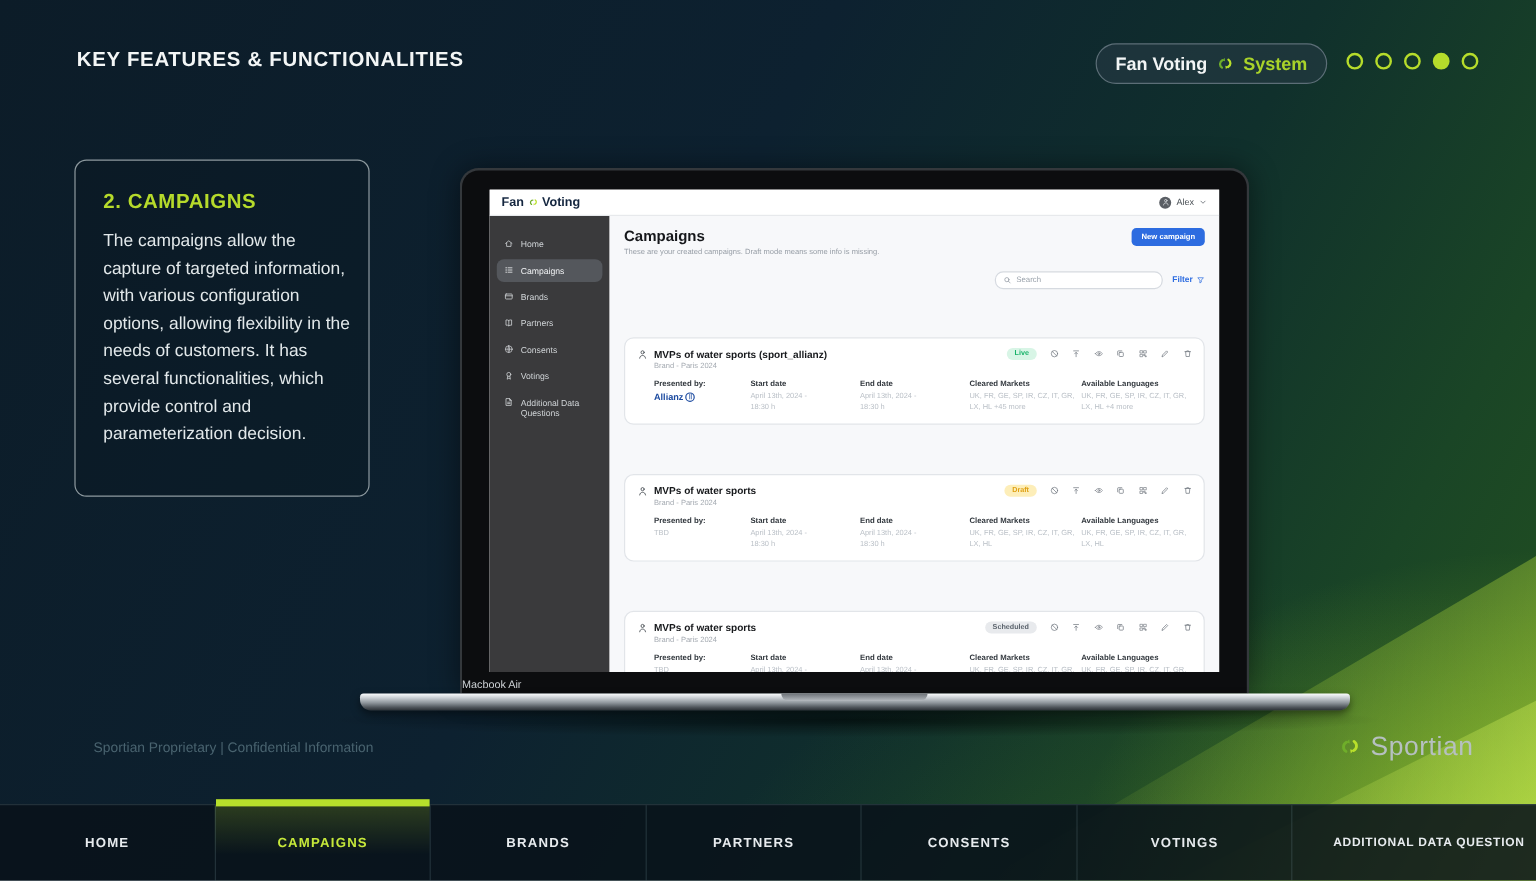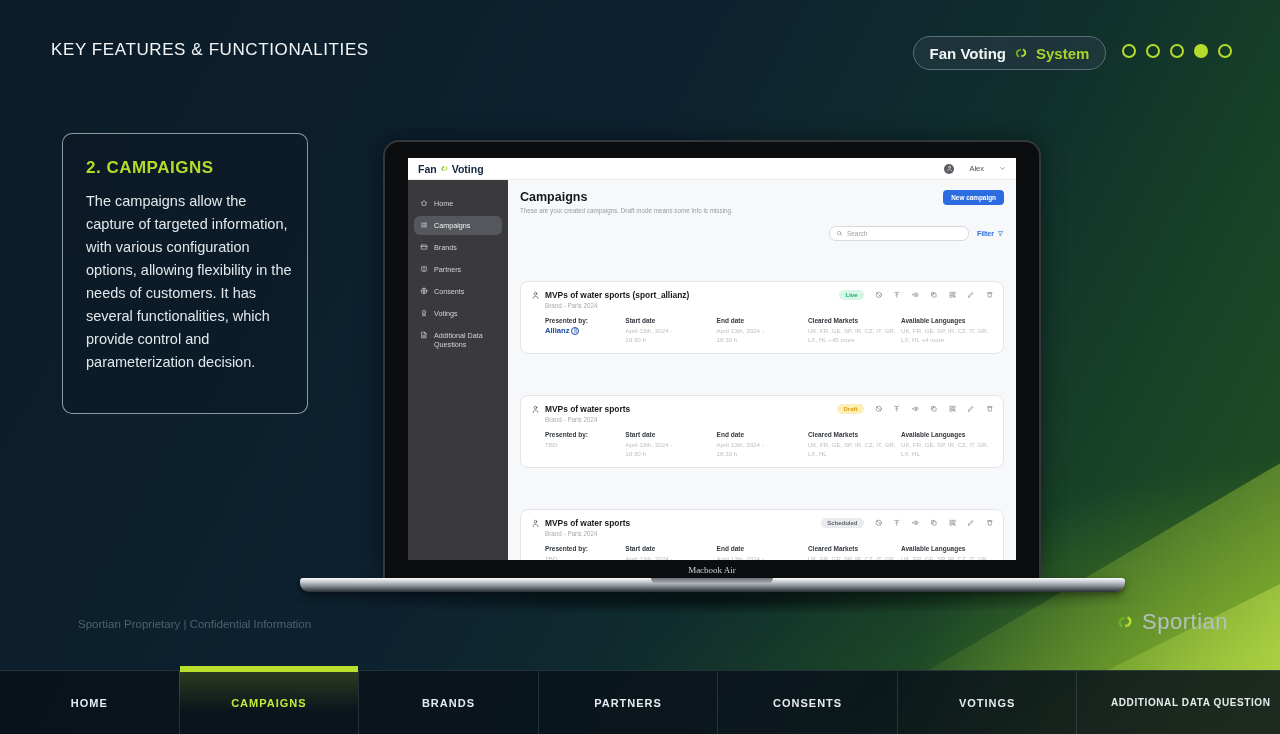--- a/index.html
+++ b/index.html
@@ -14,21 +14,21 @@
   }
   .beam { position:absolute; pointer-events:none; }
   .beam1 { right:0; bottom:0; width:460px; height:330px;
     background:linear-gradient(300deg, rgba(190,230,60,.55), rgba(190,230,60,0) 70%);
     clip-path:polygon(100% 18%, 0% 100%, 100% 100%); }
   .beam2 { right:0; bottom:0; width:300px; height:150px;
     background:linear-gradient(300deg, rgba(215,245,90,.5), rgba(215,245,90,0) 80%);
     clip-path:polygon(100% 0%, 0% 100%, 100% 100%); }
 
   
-  .slide-title { position:absolute; left:51px; top:40px; font-size:17px; font-weight:400;
+  .slide-title { position:absolute; left:64px; top:40px; font-size:17px; font-weight:700;
     letter-spacing:.6px; color:#f3f6f6; }
   .pill { position:absolute; left:913px; top:36px; width:193px; height:34px; border-radius:17px;
     background:rgba(38,58,68,.6); border:1px solid #5c6e77; display:flex; align-items:center;
     justify-content:center; gap:7px; }
   .pill .w1 { color:#f2f5f5; font-weight:700; font-size:15px; }
   .pill .w2 { color:#a9d32a; font-weight:700; font-size:15px; }
   .dots { position:absolute; left:1122px; top:44px; display:flex; gap:10px; }
   .dot { width:14px; height:14px; border-radius:50%; border:2px solid #b6dc2b; }
   .dot.filled { background:#b6dc2b; }
 
@@ -43,34 +43,34 @@
   .brand .brand-text { font-size:22px; color:#b6c0c0; letter-spacing:.5px; font-weight:500; }
 
   
   .laptop-shadow { position:absolute; left:255px; top:585px; width:915px; height:30px;
     background:radial-gradient(ellipse at center, rgba(0,0,0,.55) 0%, rgba(0,0,0,0) 68%); }
   .lid { position:absolute; left:383px; top:140px; width:658px; height:438px;
     background:#0c0d0f; border:2px solid #34383c; border-bottom:none;
     border-radius:16px 16px 0 0; box-shadow:0 0 24px rgba(0,0,0,.45); }
   .screen { position:absolute; left:23px; top:16px; width:608px; height:402px; background:#ffffff;
     overflow:hidden; display:flex; flex-direction:column; }
-  .lid-label { position:absolute; left:0; right:0; bottom:3px; text-align:center;
-    color:#cdd1d5; font-size:9px;font-family:Liberation Serif, serif; }
+  .lid-label { position:absolute; left:0; right:0; bottom:3px; 
+    color:#cdd1d5; font-size:9px; }
   .base { position:absolute; left:300px; top:578px; width:825px; height:14px;
     border-radius:3px 3px 9px 9px;
     background:linear-gradient(180deg,#fbfcfd 0%,#c9ced3 26%,#8e959b 55%,#4e545a 82%,#2c3136 100%);
     box-shadow:0 3px 7px rgba(0,0,0,.5); }
   .base-notch { position:absolute; left:351px; top:0; width:122px; height:6px;
     background:linear-gradient(180deg,#6d7278,#b4b9be); border-radius:0 0 7px 7px; }
 
   
   .topbar { height:22px; background:#fff; border-bottom:1px solid #e7e9ec; display:flex;
     align-items:center; justify-content:space-between; padding:0 10px; flex:0 0 auto; }
   .applogo { display:flex; align-items:center; gap:3px; font-size:10.5px; font-weight:700; color:#14263f; }
-  .userbox { display:flex; align-items:center; gap:15px; }
+  .userbox { display:flex; align-items:center; gap:4px; }
   .avatar { width:10px; height:10px; border-radius:50%; background:#5a5e64; display:flex;
     align-items:center; justify-content:center; color:#d7dadd; }
   .avatar svg { width:7px; height:7px; }
   .username { font-size:7.5px; color:#4a5056; }
   .userbox .chev svg { width:7px; height:7px; color:#6b7177; display:block; }
 
   .app-body { flex:1; display:flex; min-height:0; }
   .sidebar { flex:0 0 100px; background:#3a3a3c; padding:14px 6px 0; display:flex;
     flex-direction:column; gap:3px; }
   .sb-item { display:flex; align-items:flex-start; gap:6px; padding:5px 6px; border-radius:6px;

